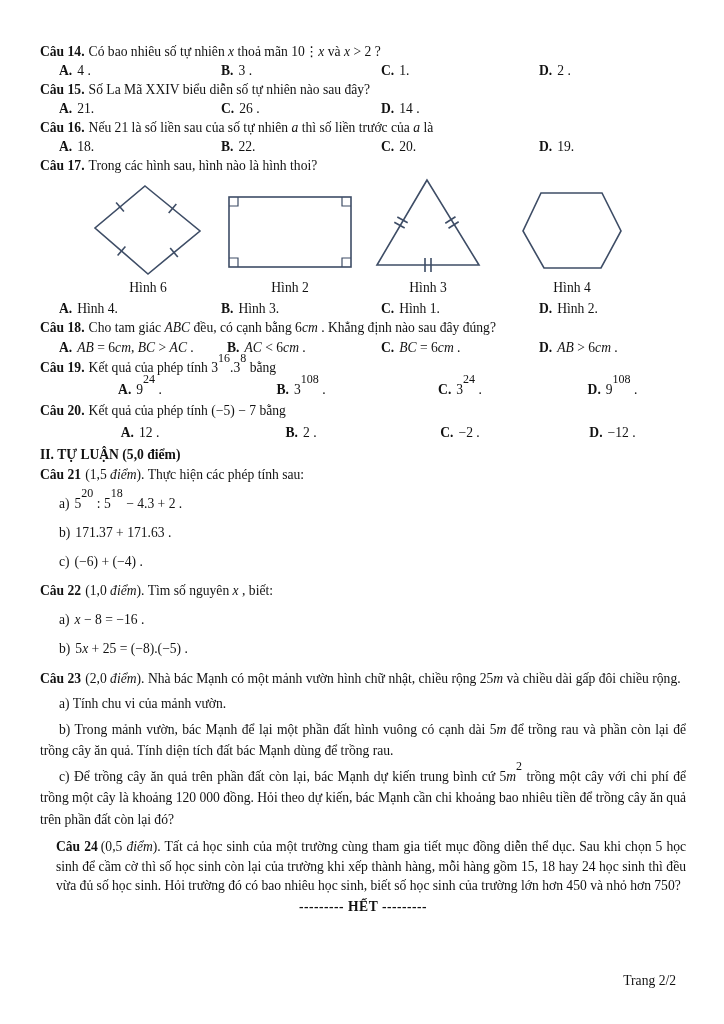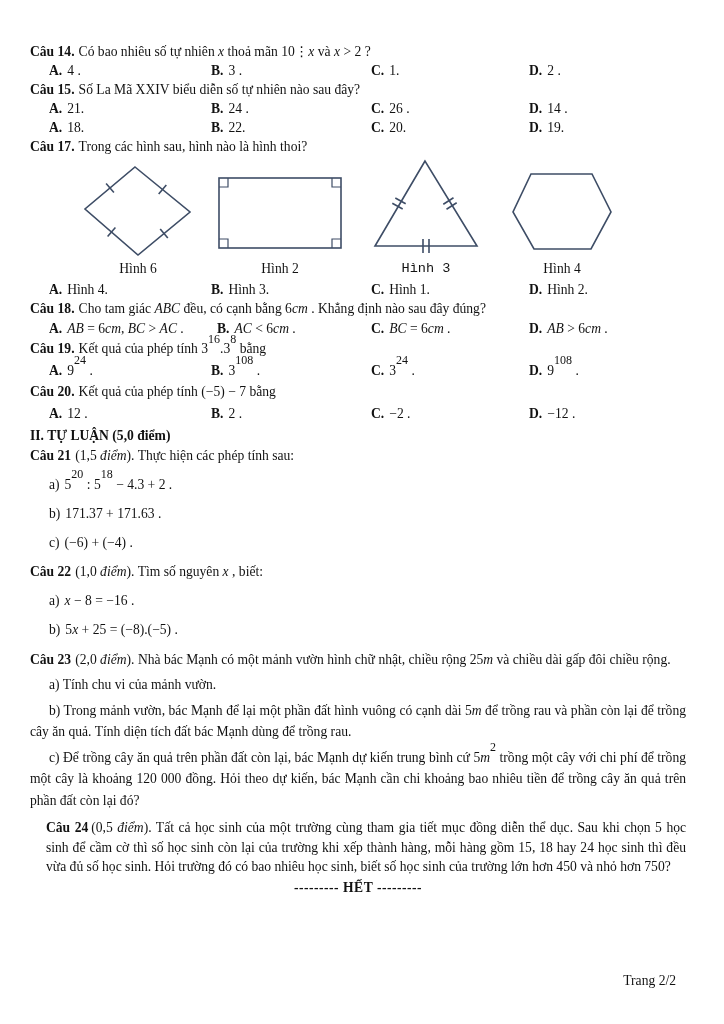--- a/index.html
+++ b/index.html
@@ -2,34 +2,34 @@
 <html><head>
 <meta charset="utf-8">
 <style>
   * { margin:0; padding:0; box-sizing:border-box; }
   html,body { background:#ffffff; }
   body {
     width:724px; height:1024px; position:relative;
     font-family:"Liberation Serif","DejaVu Serif",serif;
     font-size:13.6px; color:#121212; overflow:hidden;
   }
-  .page { padding:42px 38px 0 30px; }
+  .page { padding:42px 38px 0 40px; }
   i { font-style:italic; }
   sup { font-size:12px; line-height:0; position:relative; top:-4.5px; }
   .qline { line-height:19px; white-space:nowrap; }
   .qlabel { font-weight:bold; margin-right:4px; }
   .opts { display:grid; grid-template-columns:162px 160px 158px 1fr; padding-left:19px; line-height:19px; }
-  .opts.tall { line-height:21.5px; }
+  .opts.tall { line-height:21.5px;text-align:center; }
   .opt { white-space:nowrap; }
   .opt b { font-weight:bold; margin-right:5px; }
   .figwrap { position:relative; height:122px; }
   .fig { position:absolute; bottom:0; width:130px; display:flex; flex-direction:column; align-items:center; justify-content:flex-end; }
   .fig svg { display:block; }
   .figcap { line-height:18px; }
-  .fig1 { left:43px; } .fig2 { left:185px;text-align:center; } .fig3 { left:331px;font-family:Liberation Mono, monospace; } .fig4 { left:467px; }
+  .fig1 { left:43px; } .fig2 { left:185px;text-align:center; } .fig3 { left:323px; } .fig4 { left:467px; }
   .m2 { margin-bottom:2px; } .m5 { margin-bottom:5px; } .m9 { margin-bottom:9px; } .m10 { margin-bottom:10px; }
   .sec-title { font-weight:bold; line-height:20px; margin-top:1px; }
   .essay-head { line-height:20px; }
   .essay-head.just { text-align:justify; line-height:21.5px; }
   .eitem { margin:9px 0 0 19px; line-height:20px; white-space:nowrap; }
   .eitem b { font-weight:normal; margin-right:5px; }
   .epara { text-align:justify; text-indent:19px; line-height:21.5px; margin-top:4px; }
   .q24 { margin-top:7px; text-align:justify; line-height:19.5px;margin-left:16px; }
   .q24 .qlabel { margin-right:3px; }
   .endmark { text-align:center; font-weight:bold; line-height:22px; letter-spacing:0.5px; }
@@ -48,27 +48,27 @@
       <span class="opt"><b>B.</b><span>3 .</span></span>
       <span class="opt"><b>C.</b><span>1.</span></span>
       <span class="opt"><b>D.</b><span>2 .</span></span>
     </div>
   </div>
 
   <div>
     <div class="qline"><b class="qlabel">Câu 15.</b><span>Số La Mã XXIV biểu diễn số tự nhiên nào sau đây?</span></div>
     <div class="opts">
       <span class="opt"><b>A.</b><span>21.</span></span>
-      <span class="opt"><b>B.</b><span>24 .</span></span>
       <span class="opt"><b>C.</b><span>26 .</span></span>
       <span class="opt"><b>D.</b><span>14 .</span></span>
     </div>
   </div>
 
   <div>
+    <div class="qline"><b class="qlabel">Câu 16.</b><span>Nếu 21 là số liền sau của số tự nhiên <i>a</i> thì số liền trước của <i>a</i> là</span></div>
     <div class="opts">
       <span class="opt"><b>A.</b><span>18.</span></span>
       <span class="opt"><b>B.</b><span>22.</span></span>
       <span class="opt"><b>C.</b><span>20.</span></span>
       <span class="opt"><b>D.</b><span>19.</span></span>
     </div>
   </div>
 
   <div>
     <div class="qline"><b class="qlabel">Câu 17.</b><span>Trong các hình sau, hình nào là hình thoi?</span></div>

